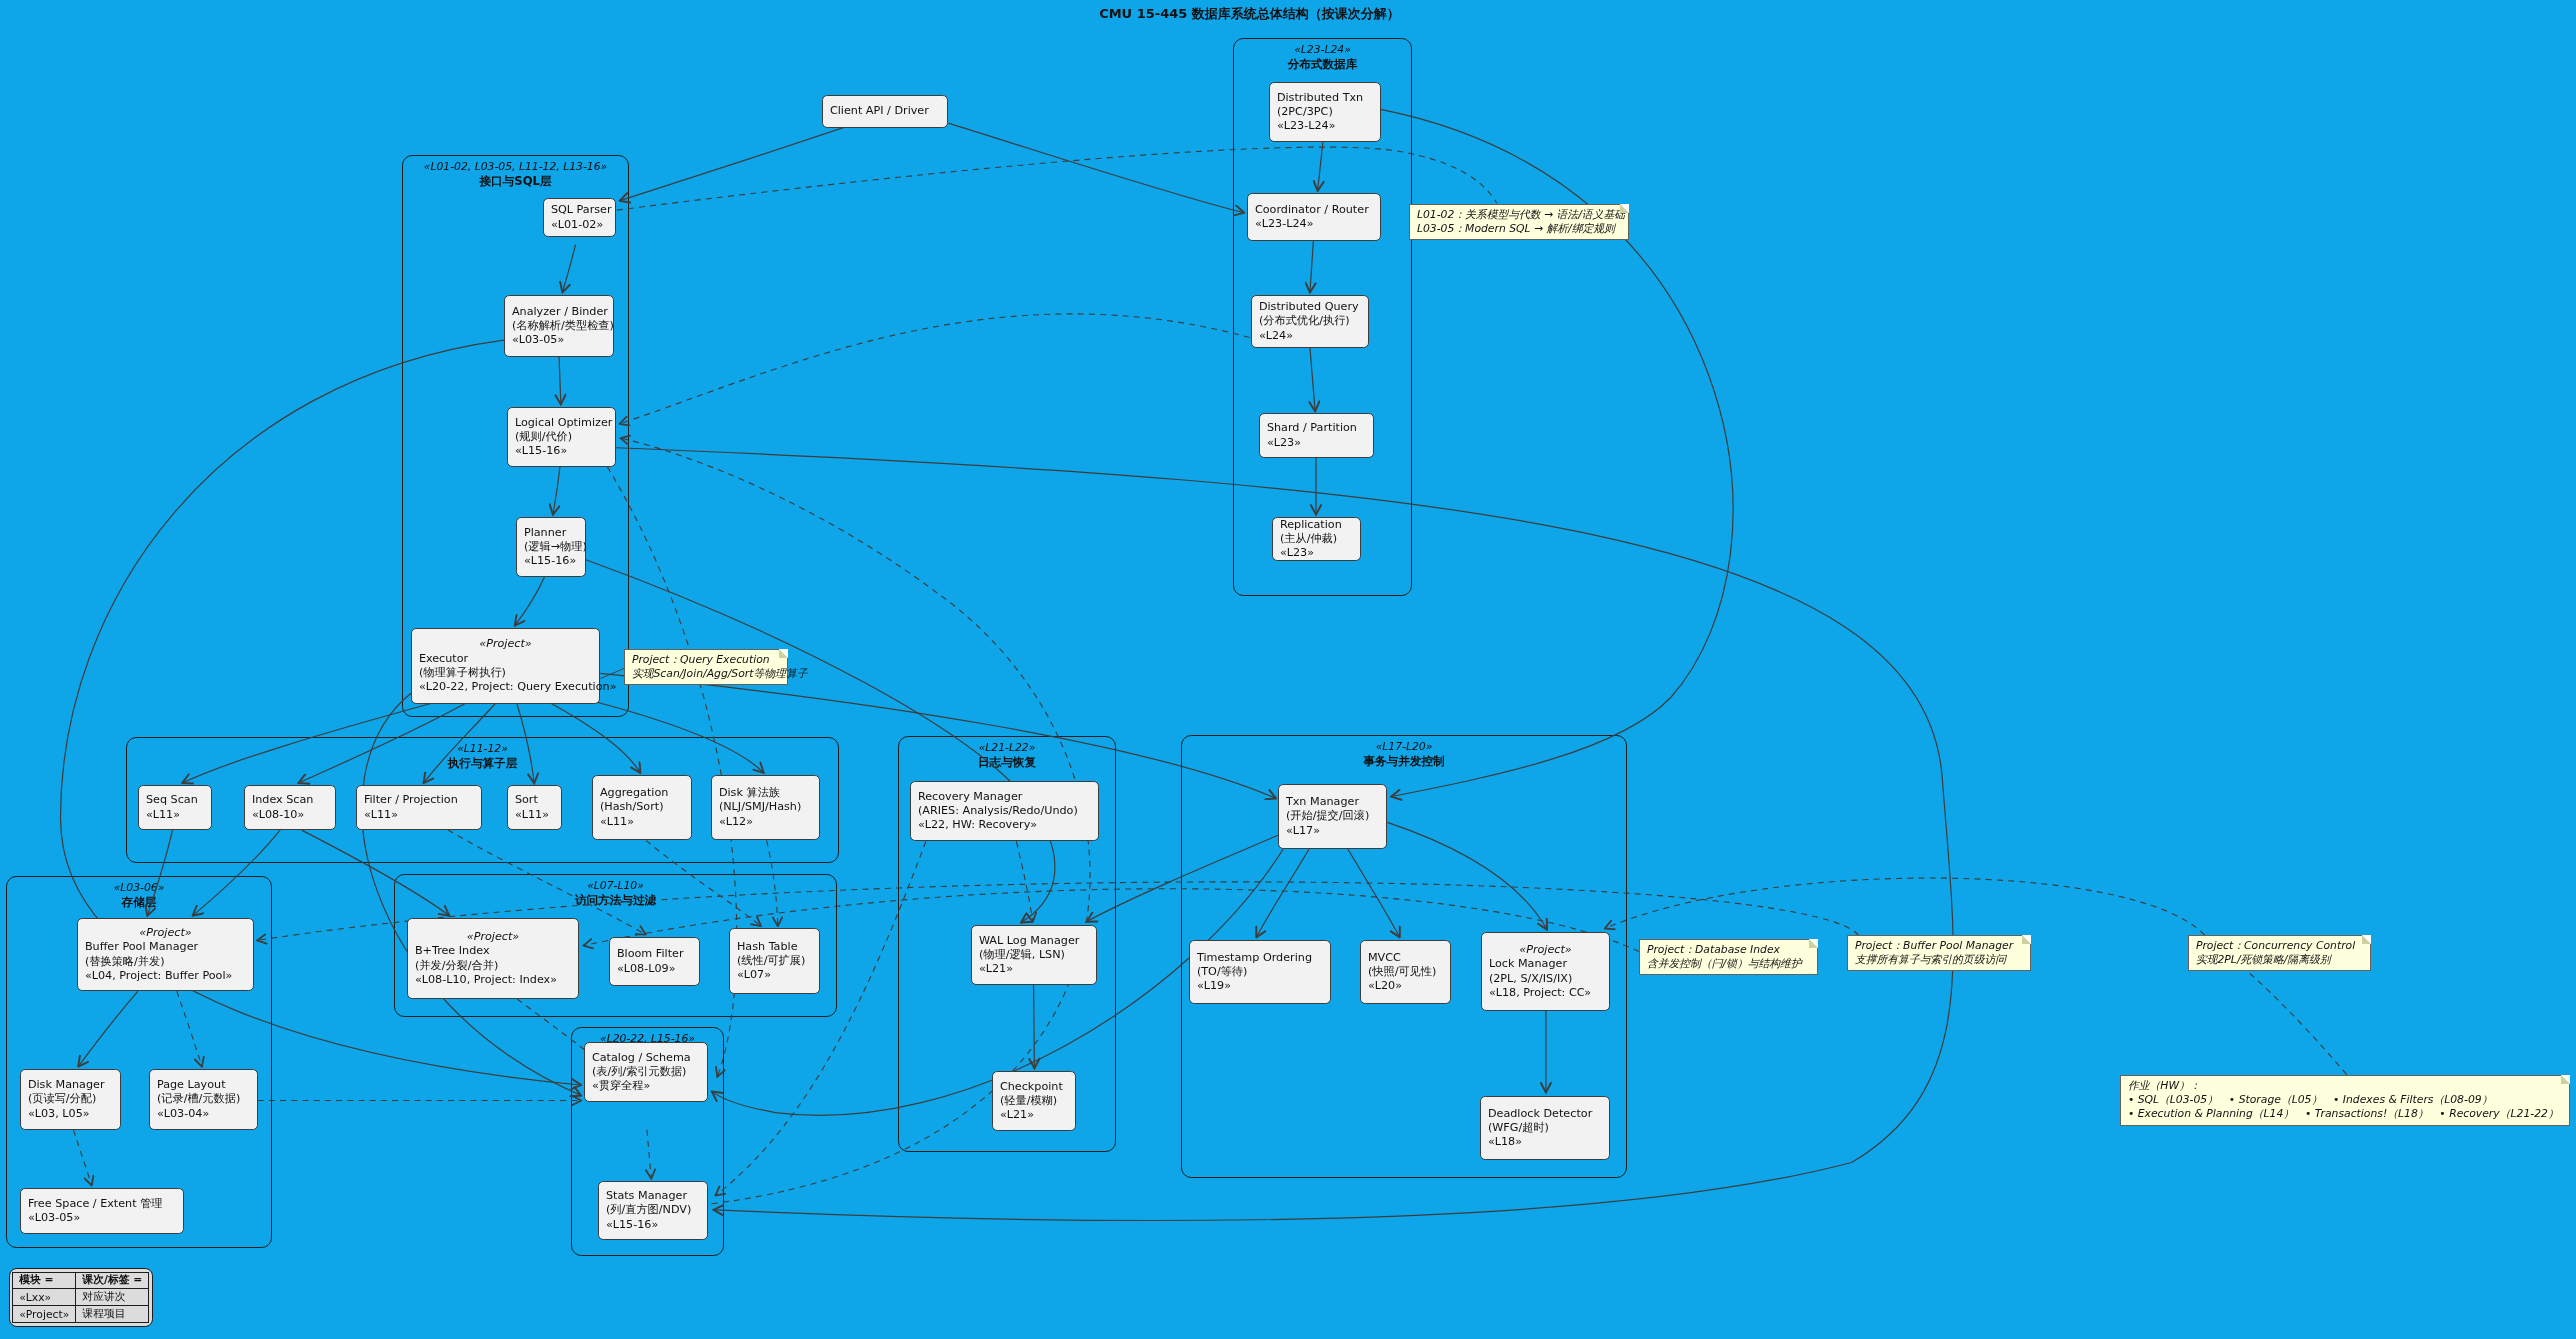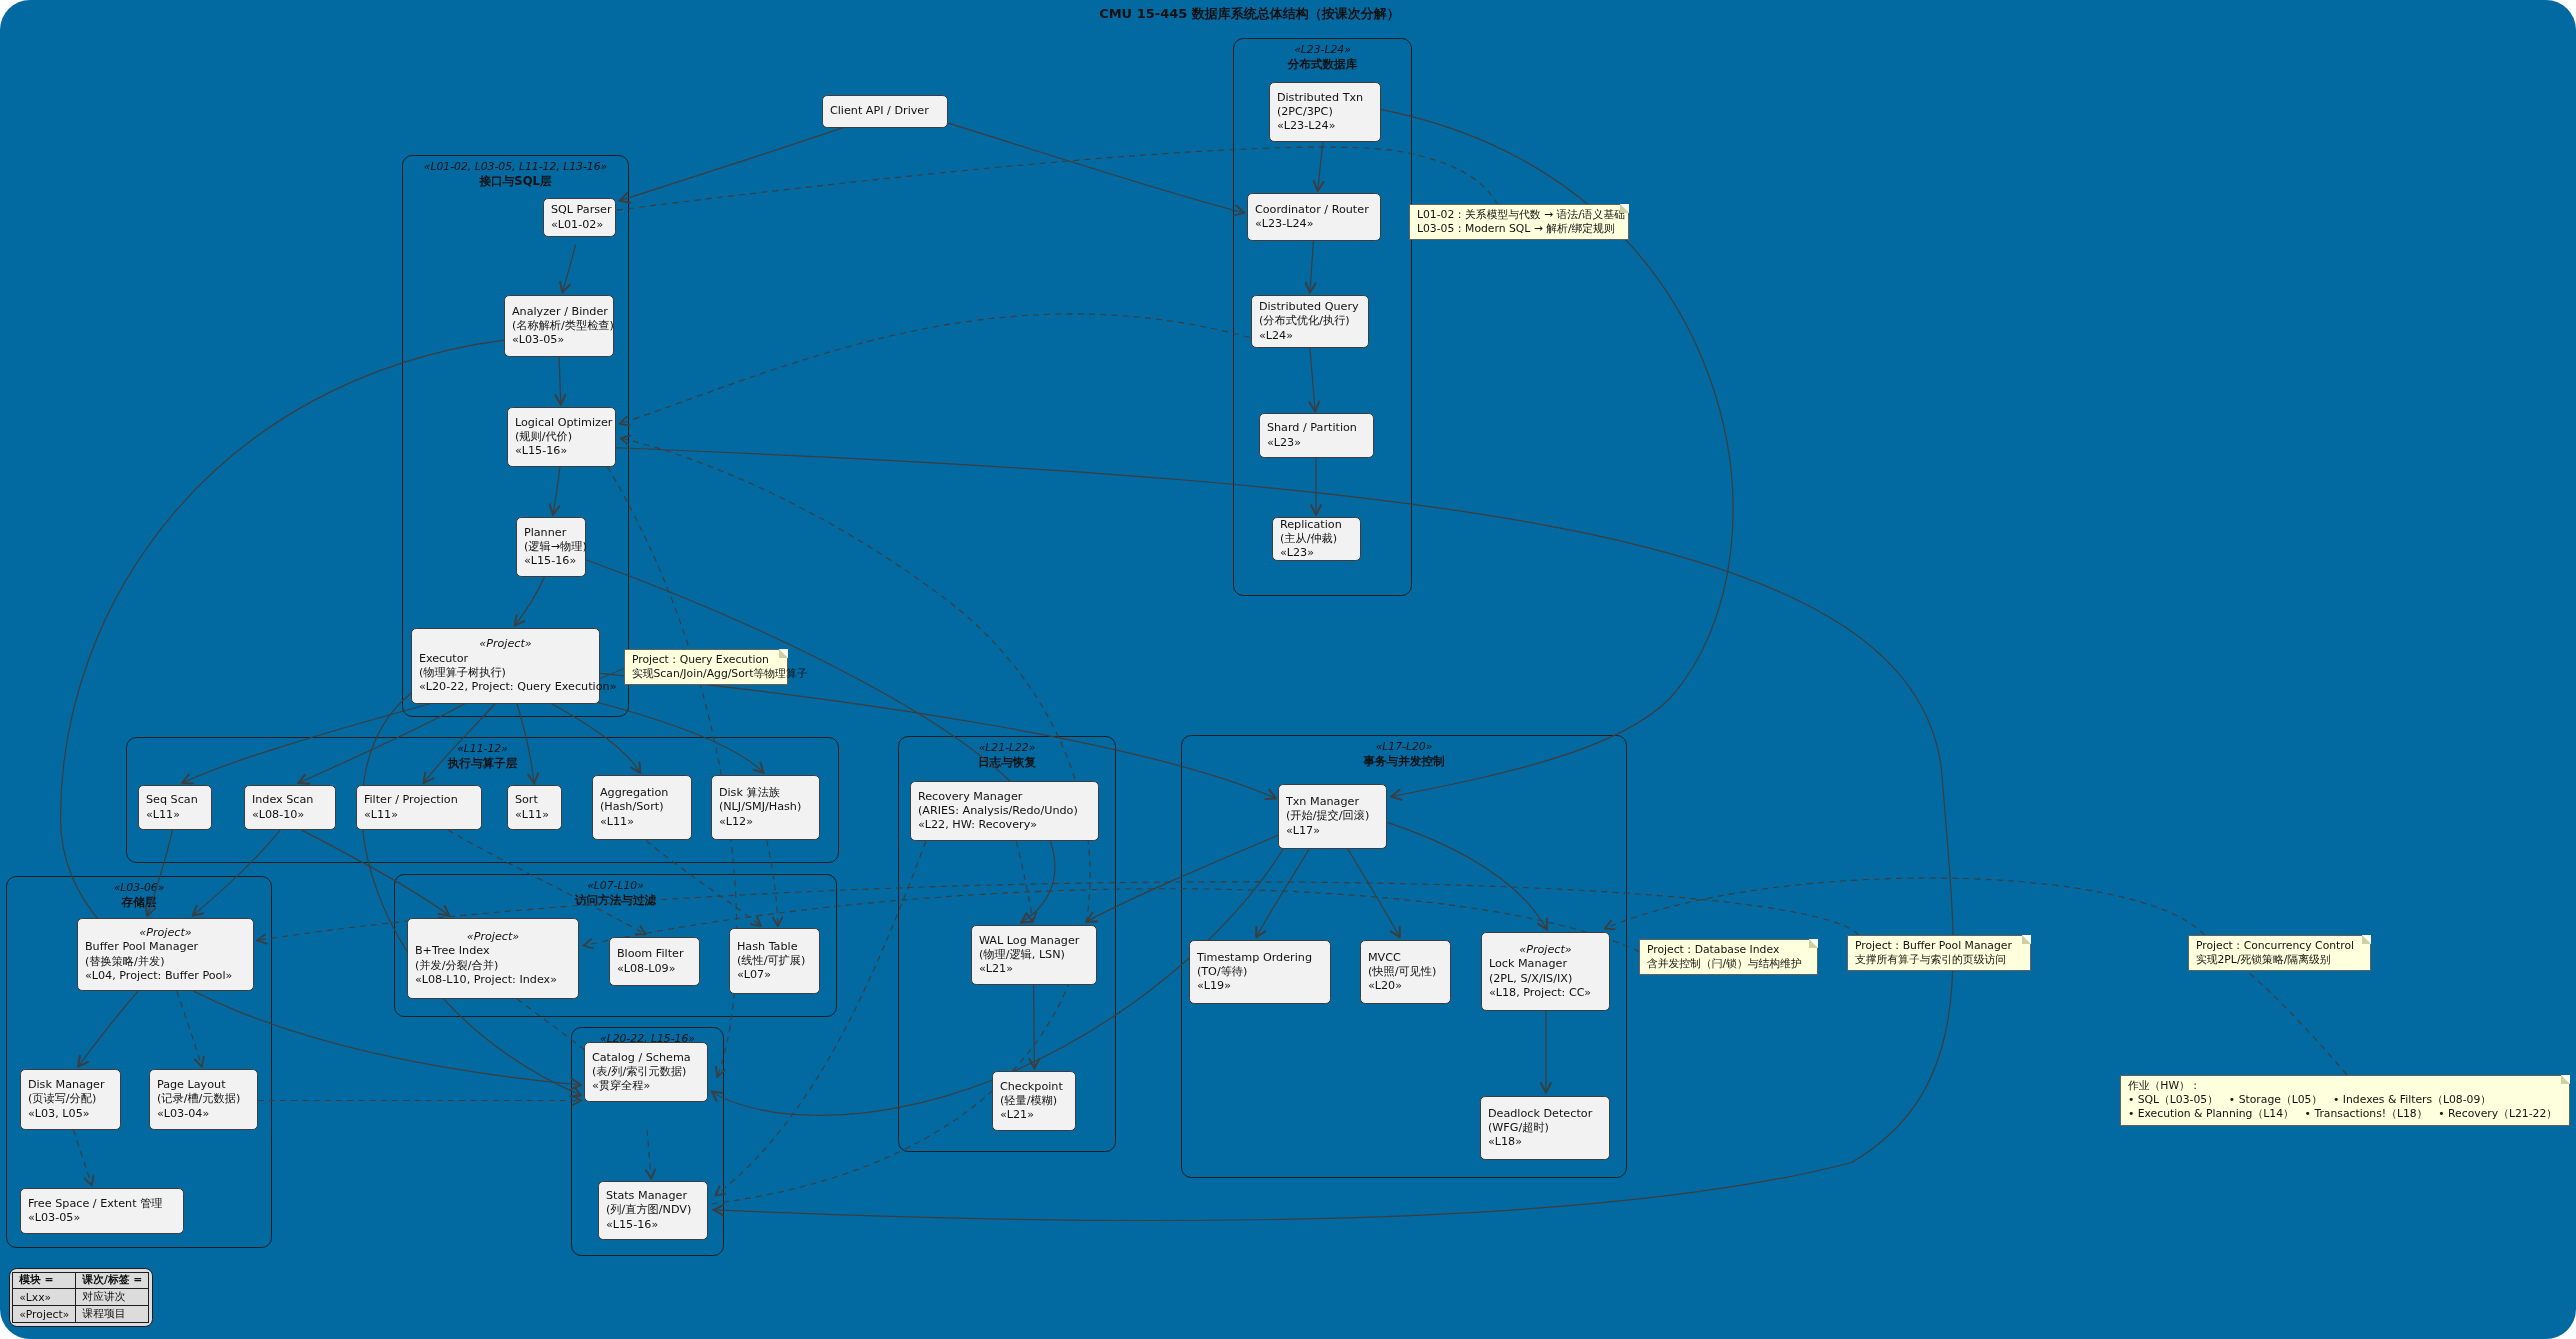--- a/index.html
+++ b/index.html
@@ -1,30 +1,30 @@
 <!DOCTYPE html>
 <html style="font-size:13.8px"><head>
 <meta charset="utf-8">
 <style>
   html,body{margin:0;padding:0;background:#ffffff;}
-  #canvas{position:relative;width:2576px;height:1339px;background:#0369a1;
-          font-family:"DejaVu Sans","Liberation Sans",sans-serif;color:#111;overflow:hidden;border-radius:30px;}
+  #canvas{position:relative;width:2576px;height:1339px;background:#0ea5e9;
+          font-family:"DejaVu Sans","Liberation Sans",sans-serif;color:#111;overflow:hidden;}
   #title{position:absolute;left:1077px;top:5.2px;width:345px;text-align:center;
          font-weight:bold;font-size:13px;z-index:4;}
   .cluster{position:absolute;border:0.9px solid #1d1d1d;border-radius:10.3px;background:transparent;z-index:0;}
   .chead{position:absolute;top:4.3px;left:0;right:0;text-align:center;line-height:1.25;}
   .chead .stereo{display:block;font-style:italic;font-size:10.8px;}
   .chead .cname{display:block;font-weight:bold;font-size:11.6px;}
   .node{position:absolute;background:#f2f2f2;border:0.9px solid #3c3c3c;border-radius:5.2px;
         box-sizing:border-box;display:flex;flex-direction:column;justify-content:center;
         padding:2.6px 6.9px;font-size:11.2px;line-height:1.28;z-index:2;}
   .node .stereo{display:block;text-align:center;font-style:italic;}
   .node .ln{display:block;text-align:left;white-space:nowrap;}
   .note{position:absolute;background:#feffdd;border:0.9px solid #62625a;box-sizing:border-box;
-        padding:2.6px 6.9px 3.4px 6.9px;font-size:10.8px;line-height:1.32;z-index:3;}
+        padding:2.6px 6.9px 3.4px 6.9px;font-size:10.8px;line-height:1.32;z-index:3;font-style:italic;}
   .note .ln{display:block;white-space:nowrap;}
   .note .fold{position:absolute;top:-0.9px;right:-0.9px;width:0;height:0;
         border-style:solid;border-width:0 9.5px 9.5px 0;border-color:#fff #fff #cfcfa0 #feffdd;}
   svg.edges{position:absolute;left:0;top:0;z-index:1;pointer-events:none;}
   .legend{position:absolute;left:8.6px;top:1268px;background:#dcdcdc;border:0.9px solid #1d1d1d;
           border-radius:7.8px;padding:2.6px;z-index:3;}
   .legend table{border-collapse:collapse;font-size:10.8px;}
   .legend th,.legend td{border:0.9px solid #1d1d1d;padding:0.9px 6px;text-align:left;background:#dcdcdc;}
   .legend th{font-weight:bold;}
 </style>

